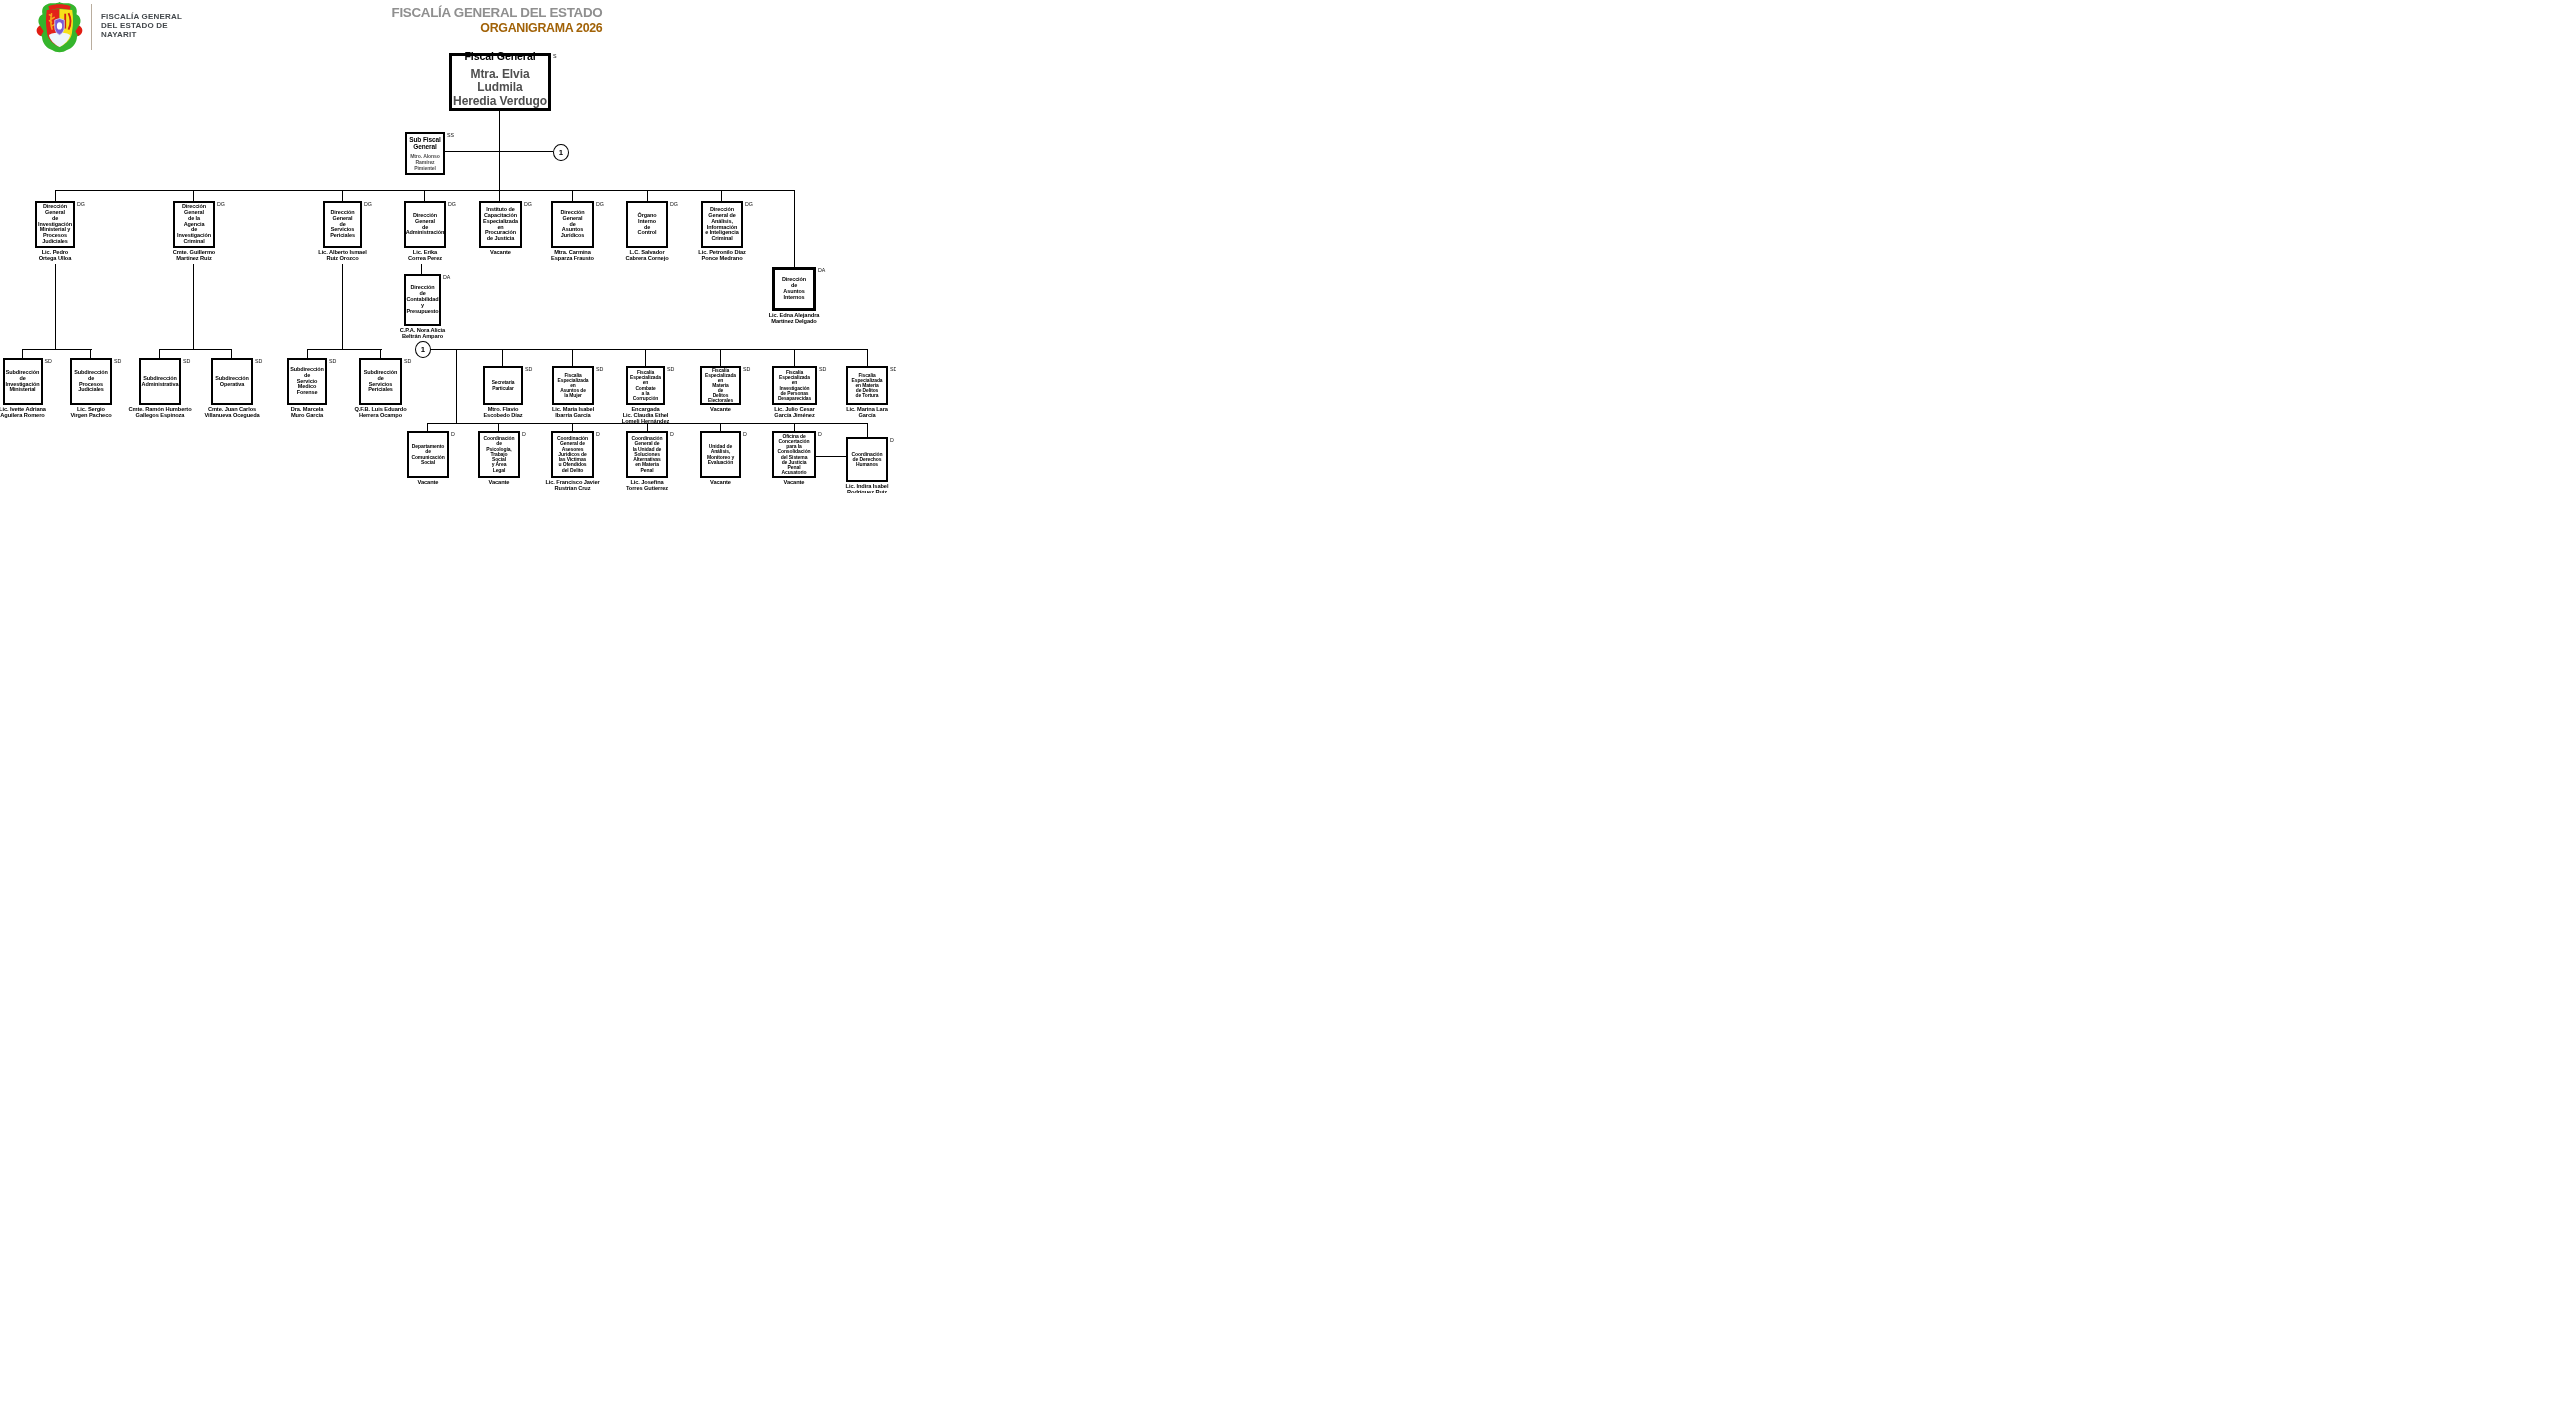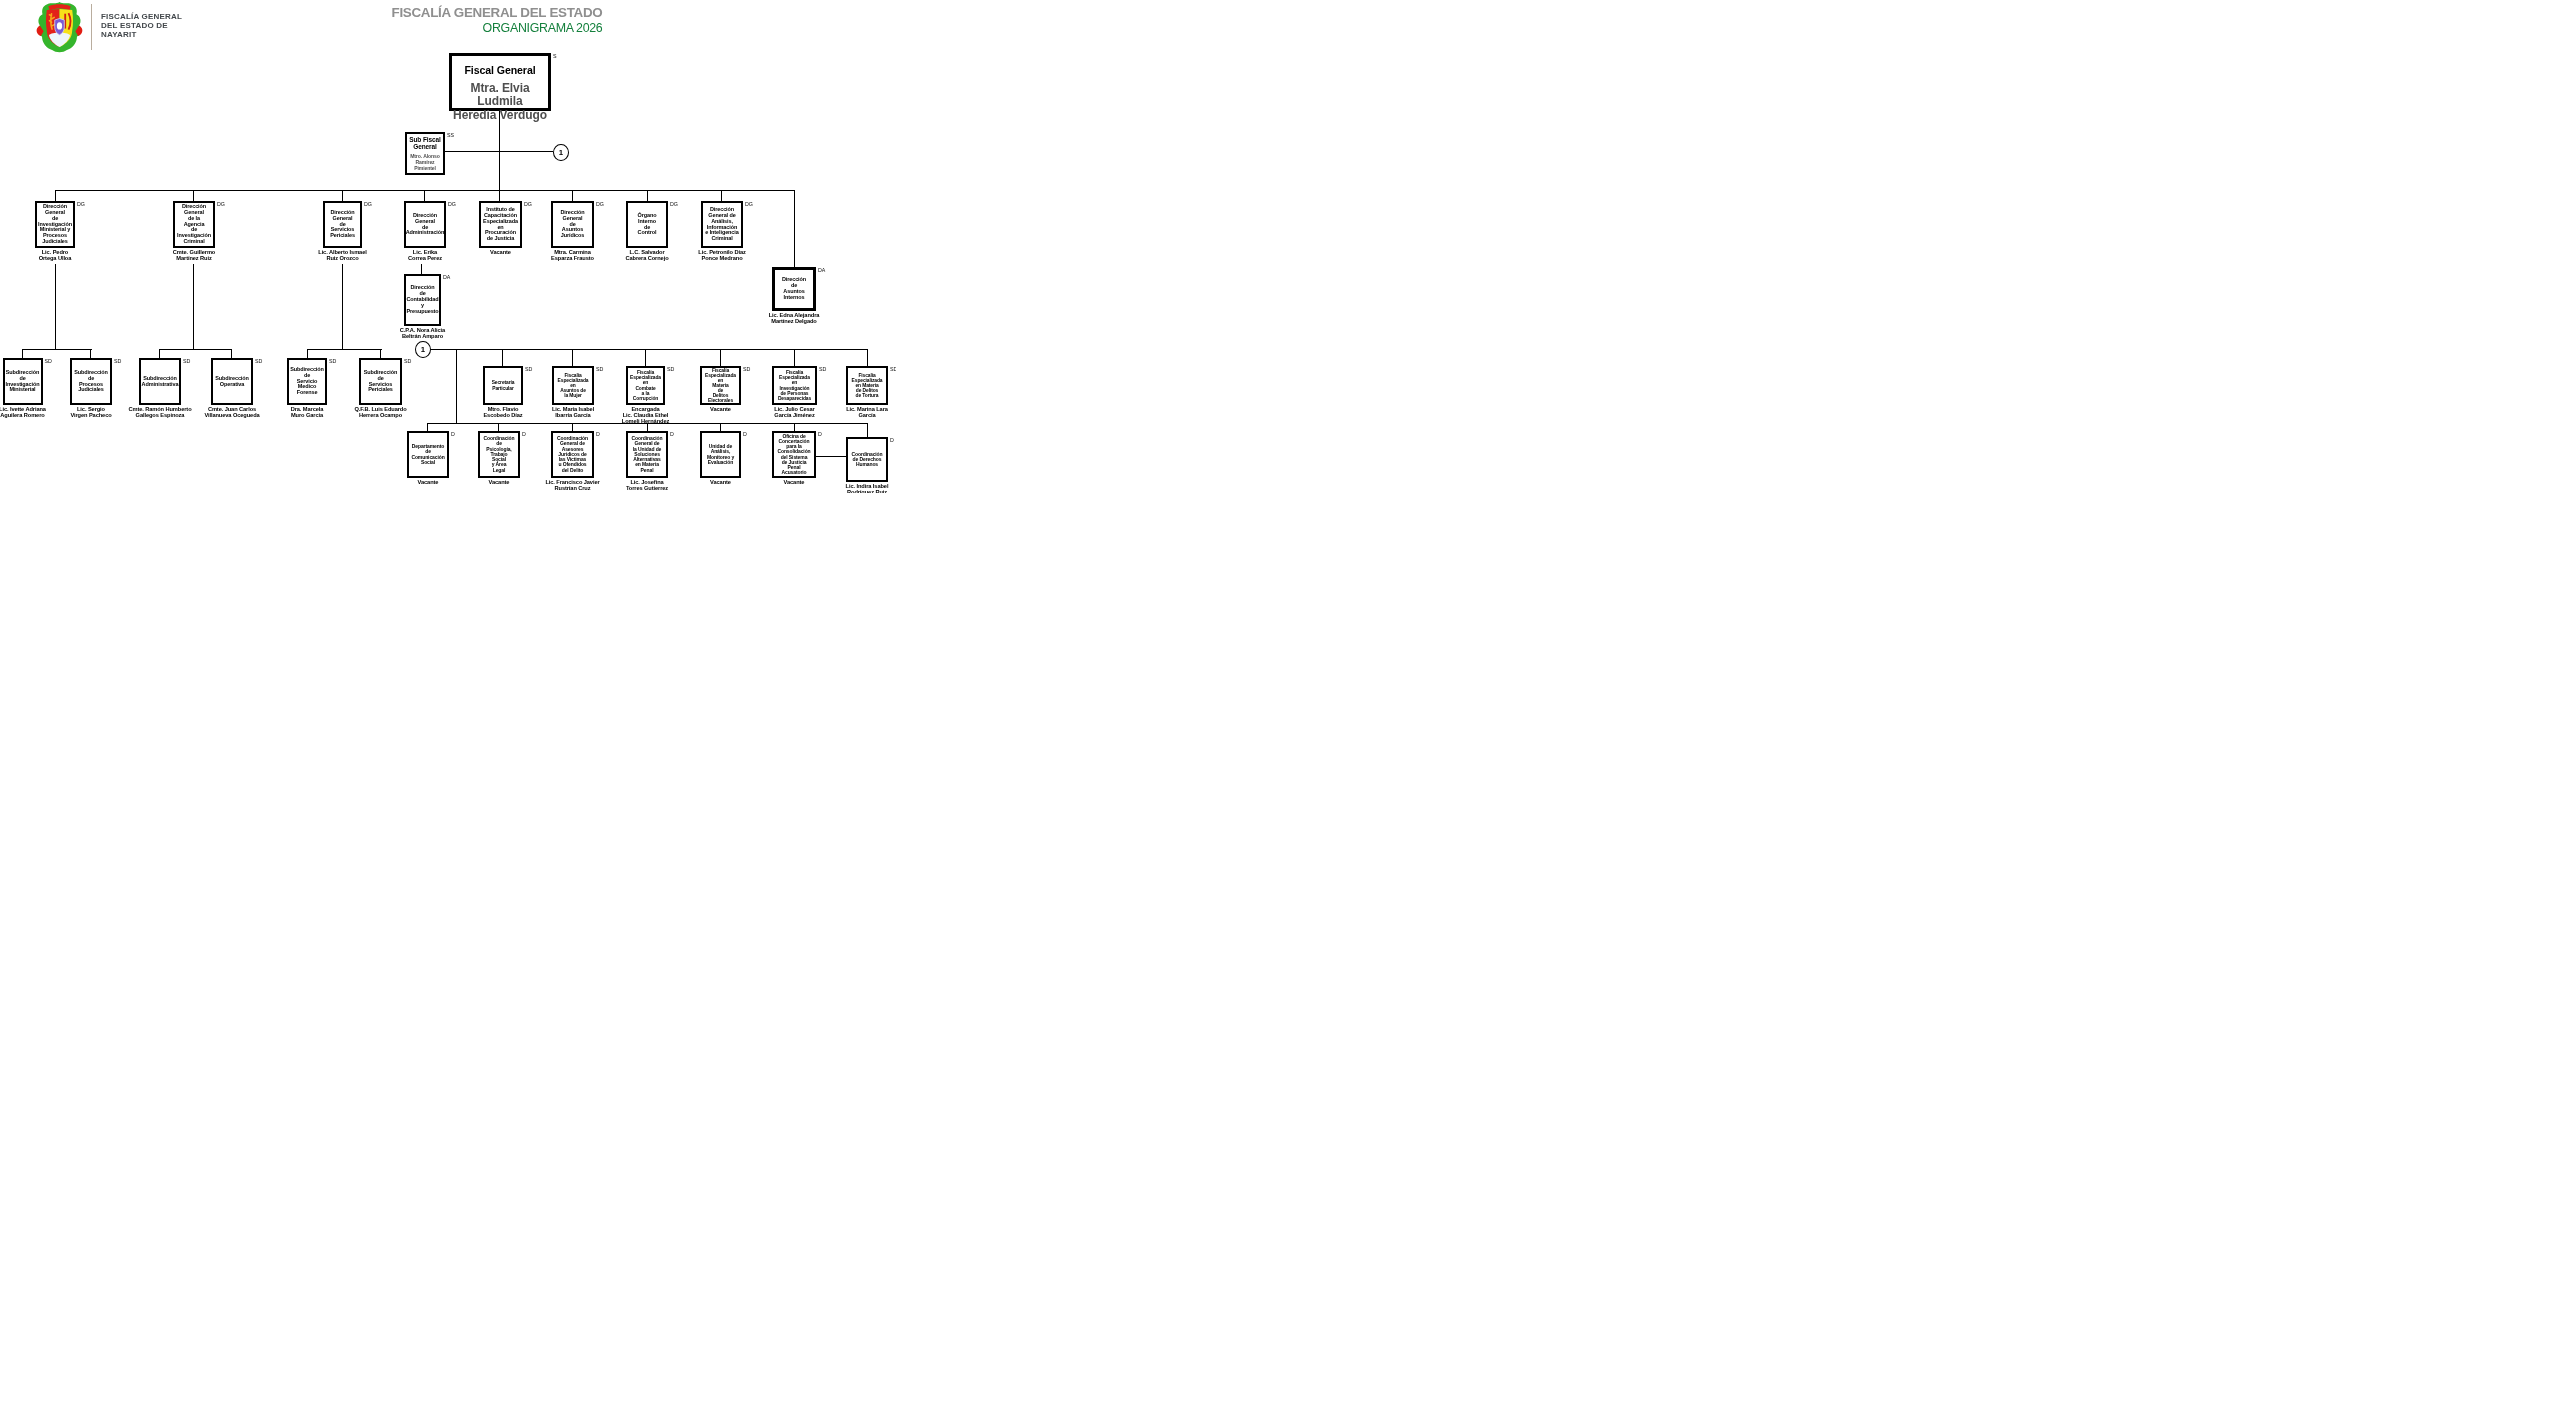--- a/index.html
+++ b/index.html
@@ -4,34 +4,34 @@
 <style>
   html,body{margin:0;padding:0;background:#ffffff;font-family:"Liberation Sans",sans-serif;}
   #canvas{position:relative;width:896px;height:493px;background:#fff;overflow:hidden;}
 
   
   #logo-shield{position:absolute;left:34px;top:1.2px;}
   #logo-divider{position:absolute;left:91px;top:3.7px;width:1.2px;height:46px;background:#b9ad9e;}
   #logo-text{position:absolute;left:101px;top:11.8px;font-size:8px;line-height:1.16;font-weight:bold;color:#43484c;letter-spacing:0.2px;white-space:pre-line;}
   #main-title{position:absolute;left:497px;top:5px;transform:translateX(-50%);text-align:right;white-space:nowrap;}
   #main-title .t1{font-size:13.4px;font-weight:bold;color:#8f8f8f;letter-spacing:-0.3px;}
-  #main-title .t2{font-size:12.4px;font-weight:normal;color:#15803d;letter-spacing:-0.3px;margin-top:1.2px;}
+  #main-title .t2{font-size:12.4px;font-weight:bold;color:#a16207;letter-spacing:-0.3px;margin-top:1.2px;}
 
   
   .node{position:absolute;z-index:3;}
   .box{box-sizing:border-box;width:100%;height:100%;border:2.5px solid #000;background:#fff;
        display:flex;flex-direction:column;align-items:center;justify-content:center;text-align:center;}
   .title{font-weight:bold;color:#000;white-space:pre-line;letter-spacing:-0.1px;font-size:5.5px;line-height:1.08;}
   .tag{position:absolute;left:calc(100% + 1.9px);top:0;font-size:5.3px;color:#111;}
   .name{position:absolute;top:calc(100% + 1.2px);left:50%;transform:translateX(-50%);width:82px;
         text-align:center;font-weight:bold;font-size:5.7px;line-height:1.07;color:#000;
         white-space:pre-line;letter-spacing:-0.1px;z-index:4;}
   .name-in{font-weight:bold;color:#4f4f4f;white-space:pre-line;text-align:center;letter-spacing:-0.1px;}
 
-  .fiscal .box{border-width:3.1px;justify-content:space-between;padding-top:9px;gap:6.2px;}
+  .fiscal .box{border-width:3.1px;justify-content:flex-end;padding-top:9px;gap:6.2px;}
   .fiscal .title{font-size:10.6px;line-height:1;}
   .fiscal .name-in{font-size:12px;line-height:1.12;}
   .subfiscal .box{justify-content:flex-start;padding-top:3.1px;gap:3.7px;}
   .subfiscal .title{font-size:6.5px;line-height:1.05;}
   .subfiscal .name-in{font-size:5.1px;line-height:1.1;}
   .sz-sdr .title{font-size:4.9px;line-height:1.05;}
   .sz-d .title{font-size:5px;line-height:1.05;}
 
   
   .line{position:absolute;background:#000;z-index:1;}

